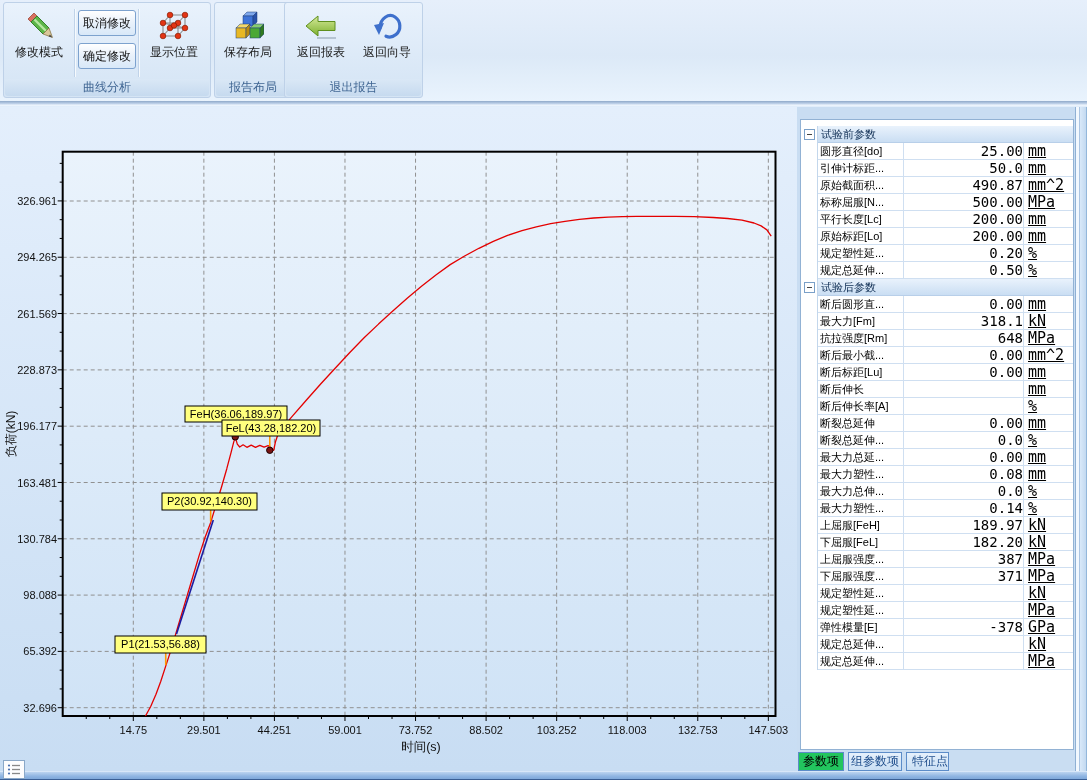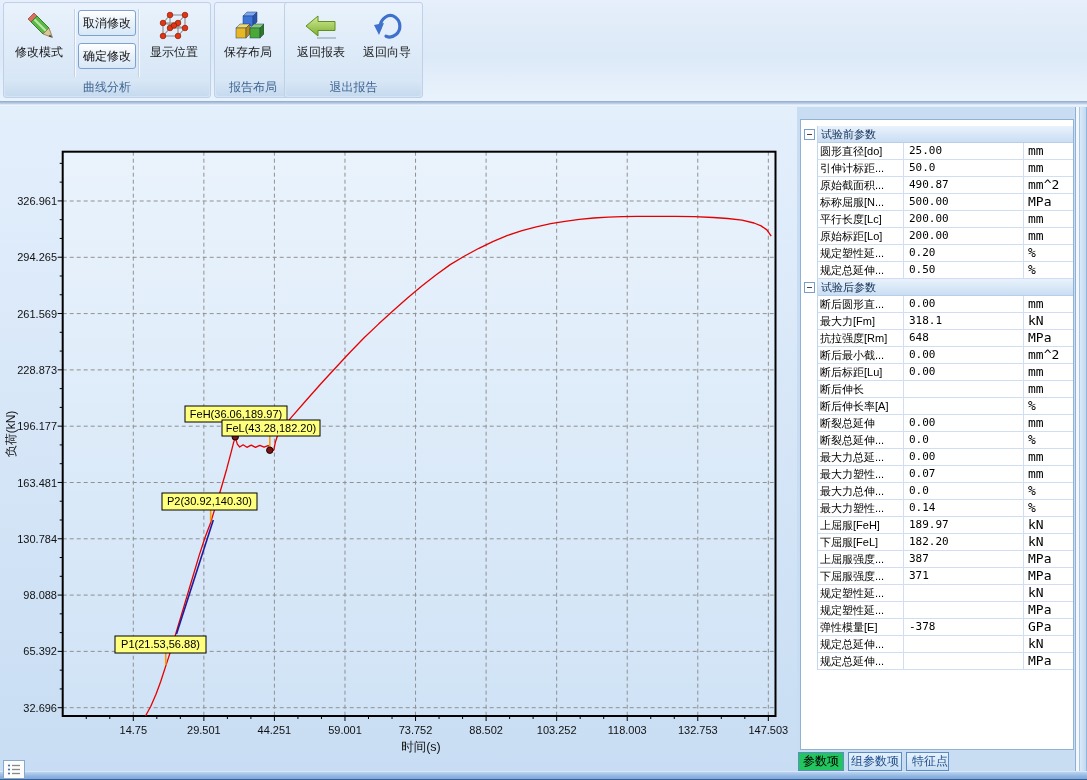--- a/index.html
+++ b/index.html
@@ -39,22 +39,22 @@
   .prow{display:flex;height:17px;box-sizing:border-box;align-items:stretch;font-size:11px;}
   .pgutter{width:17px;box-sizing:border-box;border-right:1px solid #c3d7ec;display:flex;
     align-items:center;justify-content:center;background:#fff;}
   .minusbox{width:11px;height:11px;background:#fff;border:1px solid #7ba0c8;position:relative;box-sizing:border-box;}
   .minusbox::after{content:"";position:absolute;left:2px;right:2px;top:4px;height:1px;background:#444;}
   .pheadtitle{flex:1;background:linear-gradient(#e9f2fc,#cadef3);border-bottom:1px solid #b8cfe9;
     line-height:16px;padding-left:3px;color:#0d2c52;}
   .pcell{box-sizing:border-box;border-bottom:1px solid #cfdff1;border-right:1px solid #cfdff1;
     line-height:16px;overflow:hidden;white-space:nowrap;}
   .plabel{width:86px;padding-left:2px;color:#000;}
-  .pvalue{width:120px;padding-left:5px;font-family:"DejaVu Sans Mono",monospace;font-size:11px;}
-  .punit{flex:1;padding-left:4px;border-right:none;font-family:"DejaVu Sans Mono",monospace;font-size:13px;}
+  .pvalue{width:120px;padding-left:5px;font-family:"DejaVu Sans Mono",monospace;font-size:14px;text-align:right;}
+  .punit{flex:1;padding-left:4px;border-right:none;font-family:"DejaVu Sans Mono",monospace;font-size:15px;text-decoration:underline;}
 
   
   .btab{position:absolute;top:752px;height:19px;box-sizing:border-box;border:1px solid #5c8cc8;
     font-size:12px;display:flex;align-items:center;justify-content:center;
     background:linear-gradient(#e6f1fc,#cadff4);color:#1f4e8c;}
   .btab.active{background:#22c55e;color:#000;z-index:3;}
 
   
   #right-strip{position:absolute;left:1075px;top:107px;width:12px;height:664px;
     background:linear-gradient(90deg,#8fb0d4 0,#8fb0d4 1px,#f2f8fe 1px,#f2f8fe 4px,#aac4e2 4px,#aac4e2 5px,#d9e9f9 5px,#c3d9f0 11px,#93b7da 11px,#93b7da 12px);}
@@ -424,21 +424,21 @@
         </div>
         <div class="prow">
           <div class="pgutter"></div>
           <div class="pcell plabel">最大力总延...</div>
           <div class="pcell pvalue">0.00</div>
           <div class="pcell punit">mm</div>
         </div>
         <div class="prow">
           <div class="pgutter"></div>
           <div class="pcell plabel">最大力塑性...</div>
-          <div class="pcell pvalue">0.07</div>
+          <div class="pcell pvalue">0.08</div>
           <div class="pcell punit">mm</div>
         </div>
         <div class="prow">
           <div class="pgutter"></div>
           <div class="pcell plabel">最大力总伸...</div>
           <div class="pcell pvalue">0.0</div>
           <div class="pcell punit">%</div>
         </div>
         <div class="prow">
           <div class="pgutter"></div>

